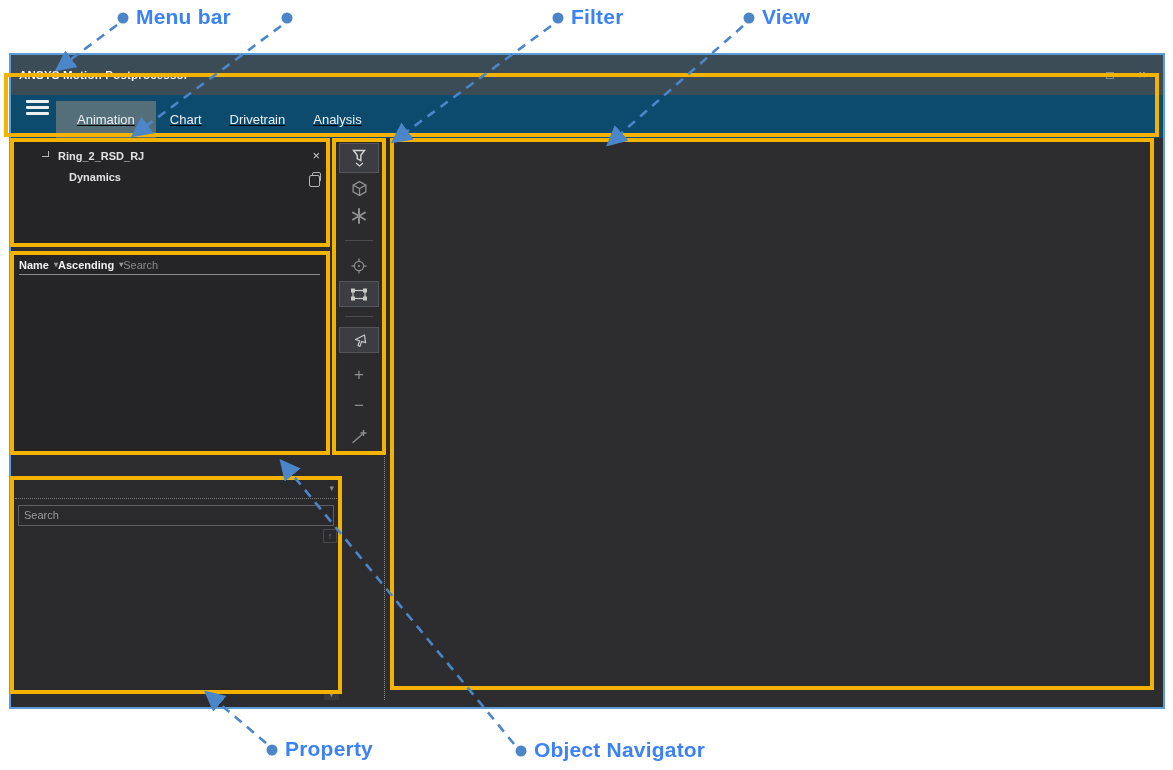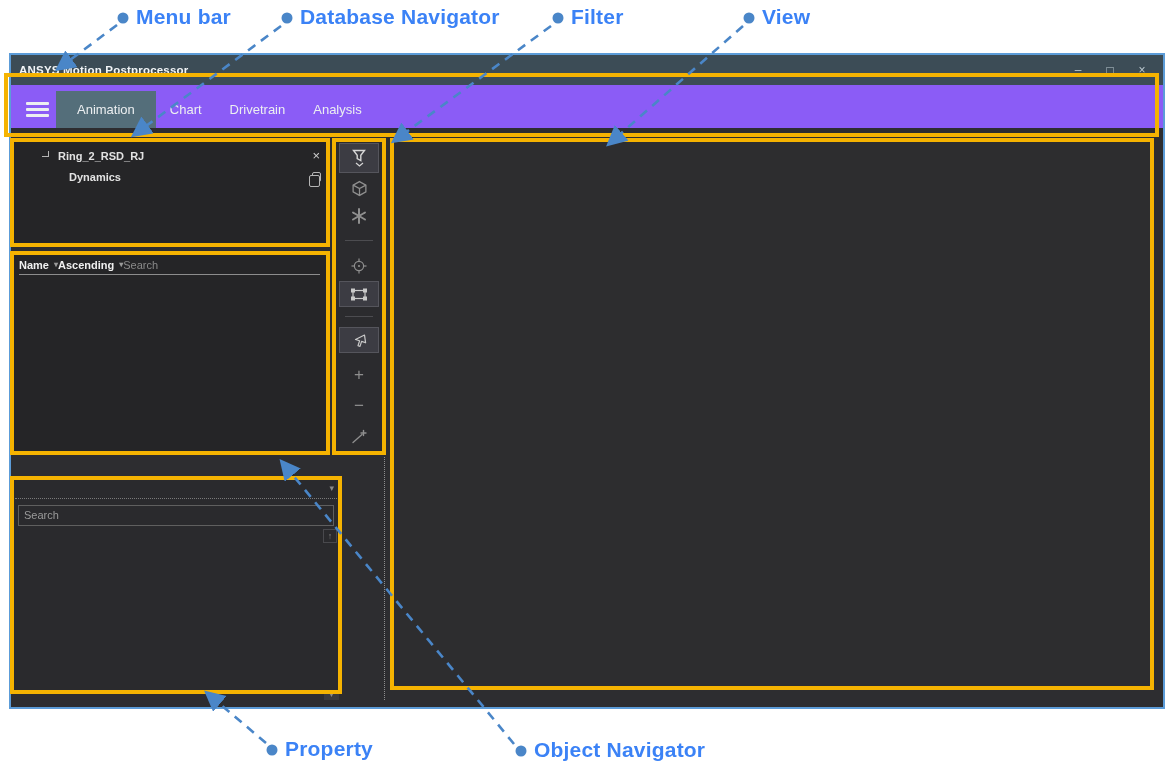--- a/index.html
+++ b/index.html
@@ -6,26 +6,26 @@
   html,body { background:#ffffff; }
   body { font-family:"Liberation Sans", sans-serif; }
   .page { position:relative; width:1173px; height:770px; background:#ffffff; overflow:hidden; }
 
   
   .callout { position:absolute; font-size:21px; font-weight:700; color:#3b82f6; letter-spacing:0.2px; white-space:nowrap; }
 
   
   .app-window { position:absolute; left:9px; top:53px; width:1156px; height:656px;
                 border:2px solid #5c9cd8; background:#2d2d30; }
-  .titlebar { height:30px; background:#3c4c56; display:flex; align-items:center; padding:0 8px; }
+  .titlebar { height:40px; background:#3c4c56; display:flex; align-items:center; padding:0 8px; }
   .titlebar-title { color:#f2f5f7; font-size:11.5px; font-weight:700; letter-spacing:0.2px; }
   .win-controls { margin-left:auto; display:flex; align-items:center; gap:18px; padding-right:6px; }
   .win-btn { color:#b9c6cd; font-size:12px; line-height:12px; width:14px; text-align:center; cursor:default; }
 
-  .menu-row { height:43px; background:#8b5cf6; display:flex; align-items:flex-end; }
+  .menu-row { height:43px; background:#0c4a6e; display:flex; align-items:flex-start;text-decoration:underline; }
   .hamburger { width:27px; height:25px; margin:0 0 6px 13px; display:flex; flex-direction:column; justify-content:center; gap:3px; padding:3px 2px; border-radius:2px; }
   .hamburger span { display:block; height:3px; background:#eceff1; border-radius:1px; }
   .tabs { display:flex; align-items:flex-end; height:100%; margin-left:5px; }
   .tab { color:#eceff1; font-size:13px; padding:0 14px; height:37px; display:flex; align-items:center; }
   .tab.active { background:#546e7a; padding:0 21px; }
   .subtab-row { height:19px; background:#607d8b; display:flex; align-items:center; gap:28px; padding-left:27px; }
   .subtab { color:#4b626d; font-size:11px; font-weight:700; }
 
   
   .panel { position:absolute; }
@@ -239,19 +239,18 @@
       <circle cx="123" cy="18" r="5.5"></circle>
       <circle cx="287" cy="18" r="5.5"></circle>
       <circle cx="558" cy="18" r="5.5"></circle>
       <circle cx="749" cy="18" r="5.5"></circle>
       <circle cx="272" cy="750" r="5.5"></circle>
       <circle cx="521" cy="751" r="5.5"></circle>
     </g>
   </svg>
 
   <div class="callout" style="left:136px; top:5px;">Menu bar</div>
-  <div class="callout" style="left:300px; top:5px;">Database Navigator</div>
   <div class="callout" style="left:571px; top:5px;">Filter</div>
   <div class="callout" style="left:762px; top:5px;">View</div>
   <div class="callout" style="left:285px; top:737px;">Property</div>
   <div class="callout" style="left:534px; top:738px;">Object Navigator</div>
 
 </div>
 
 </body></html>

